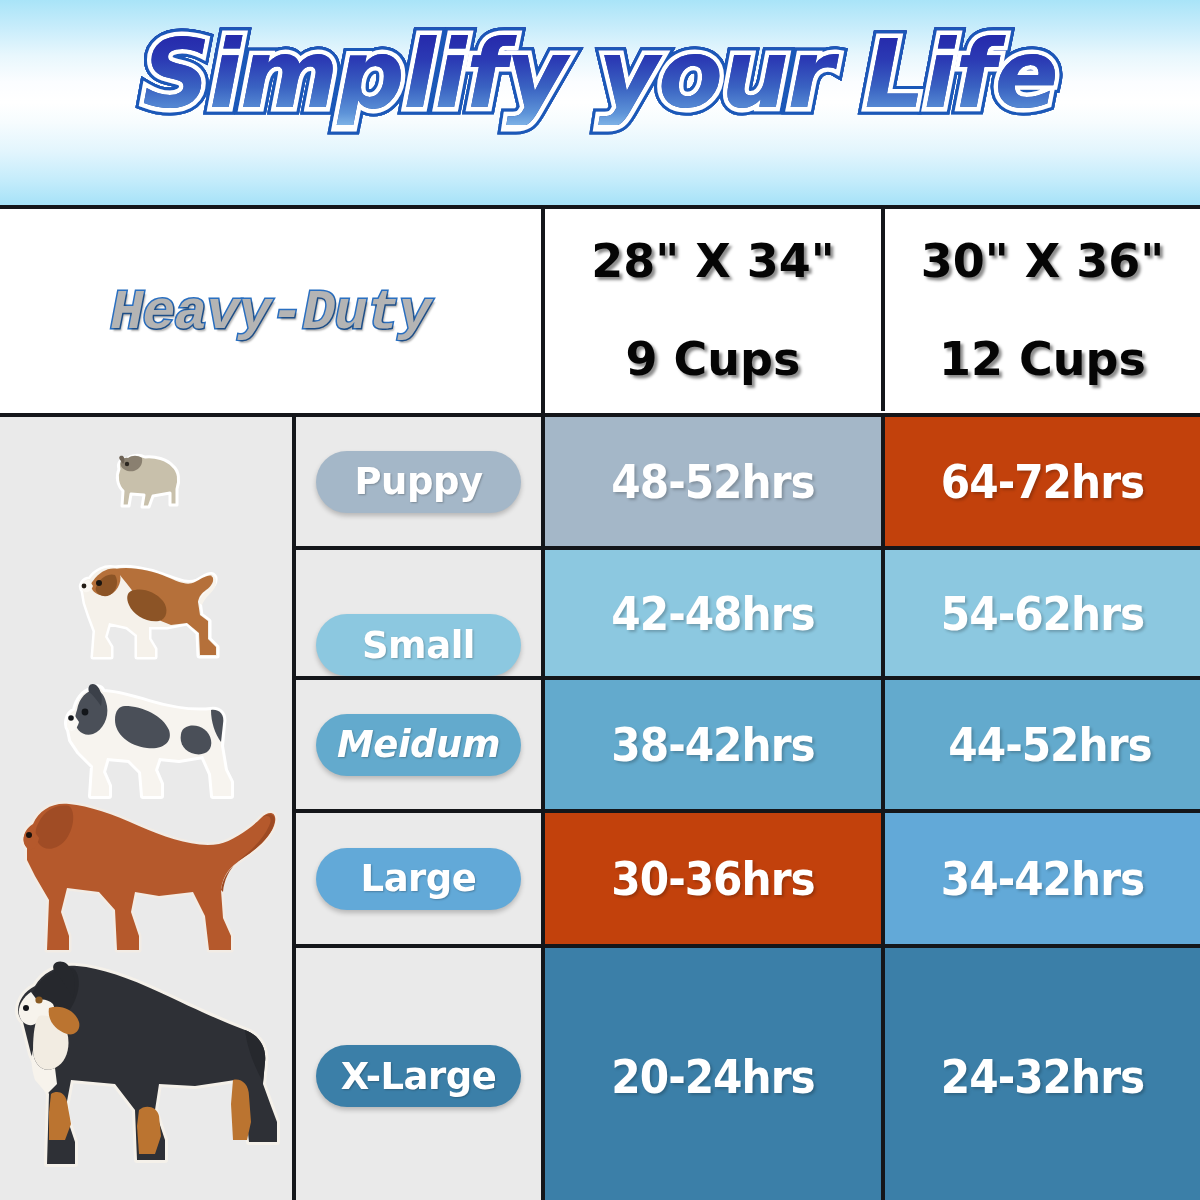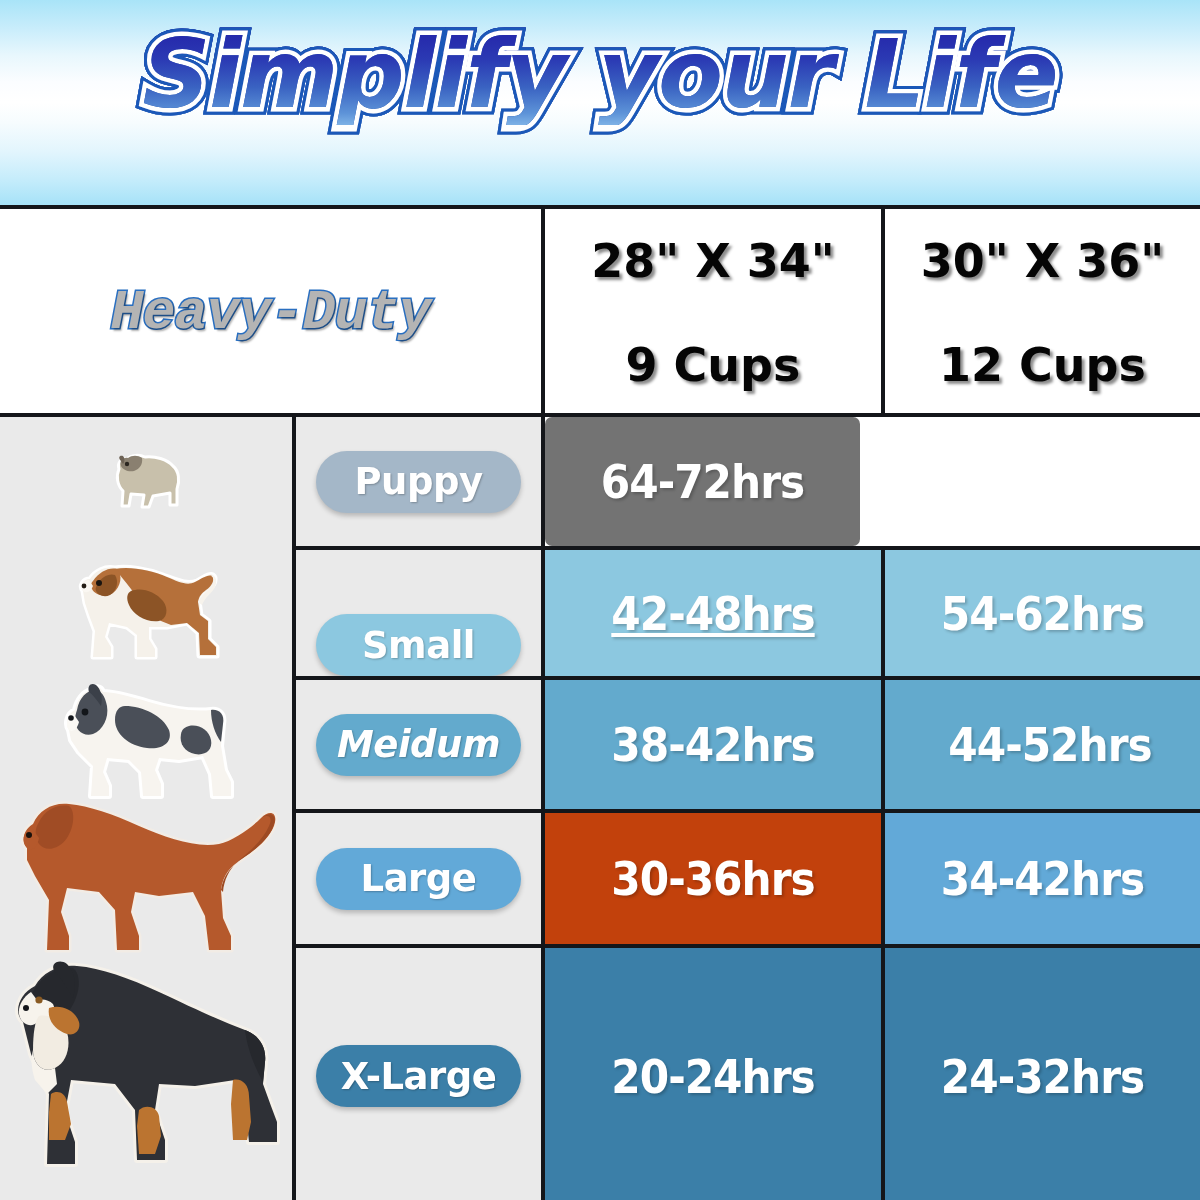--- a/index.html
+++ b/index.html
@@ -91,21 +91,21 @@
     font-family: "DejaVu Sans", sans-serif;
     font-weight: 700;
     font-size: 46px;
     color: #050505;
     text-shadow: 3px 3px 3px rgba(0,0,0,0.45);
     white-space: nowrap;
   }
   .c1 { left: 545px; width: 340px; }
   .c2 { left: 885px; width: 315px; }
   .row-size { top: 0; height: 104px; }
-  .row-cups { top: 104px; height: 104px; }
+  .row-cups { top: 98px; height: 104px; }
   .size-cell.c1, .cups-cell.c1 { border-right: 4px solid #14161a; }
   .hdr-divider {
     position: absolute; left: 545px; top: 104px; width: 655px; height: 4px;
     background: #14161a;
   }
   .thead-bottom {
     position: absolute; left: 0; top: 204px; width: 1200px; height: 4px;
     background: #14161a;
   }
 
@@ -259,28 +259,29 @@
           </g>
         </svg>
       </div>
     </div>
 
     <div class="tbody">
       <div class="trow" style="top:0px;height:129px;">
         <div class="label-cell" style="background: rgb(234, 234, 234);">
           <span class="pill" style="background: rgb(164, 183, 200);">Puppy</span>
         </div>
-        <div class="val-cell vcol-b" style="background: #737373; border-radius: 7px;">64-72hrs</div>
+        <div class="val-cell vcol-a" style="background: rgb(164, 183, 200);">48-52hrs</div>
+        <div class="val-cell vcol-b" style="background: #c2410c;">64-72hrs</div>
       </div>
 
       <div class="trow" style="top:129px;height:130px;">
         <div class="label-cell" style="background: rgb(234, 234, 234); align-items: flex-end;">
           <span class="pill" style="background: rgb(140, 200, 224);">Small</span>
         </div>
-        <div class="val-cell vcol-a" style="background: rgb(140, 200, 224); text-decoration: underline;">42-48hrs</div>
+        <div class="val-cell vcol-a" style="background: rgb(140, 200, 224);">42-48hrs</div>
         <div class="val-cell vcol-b" style="background: rgb(140, 200, 224);">54-62hrs</div>
       </div>
 
       <div class="trow" style="top:259px;height:133px;">
         <div class="label-cell" style="background: rgb(234, 234, 234);">
           <span class="pill" style="background: rgb(99, 170, 205); font-style: italic;">Meidum</span>
         </div>
         <div class="val-cell vcol-a" style="background: rgb(99, 170, 205);">38-42hrs</div>
         <div class="val-cell vcol-b" style="background: rgb(99, 170, 205); padding-left: 15px;">44-52hrs</div>
       </div>

